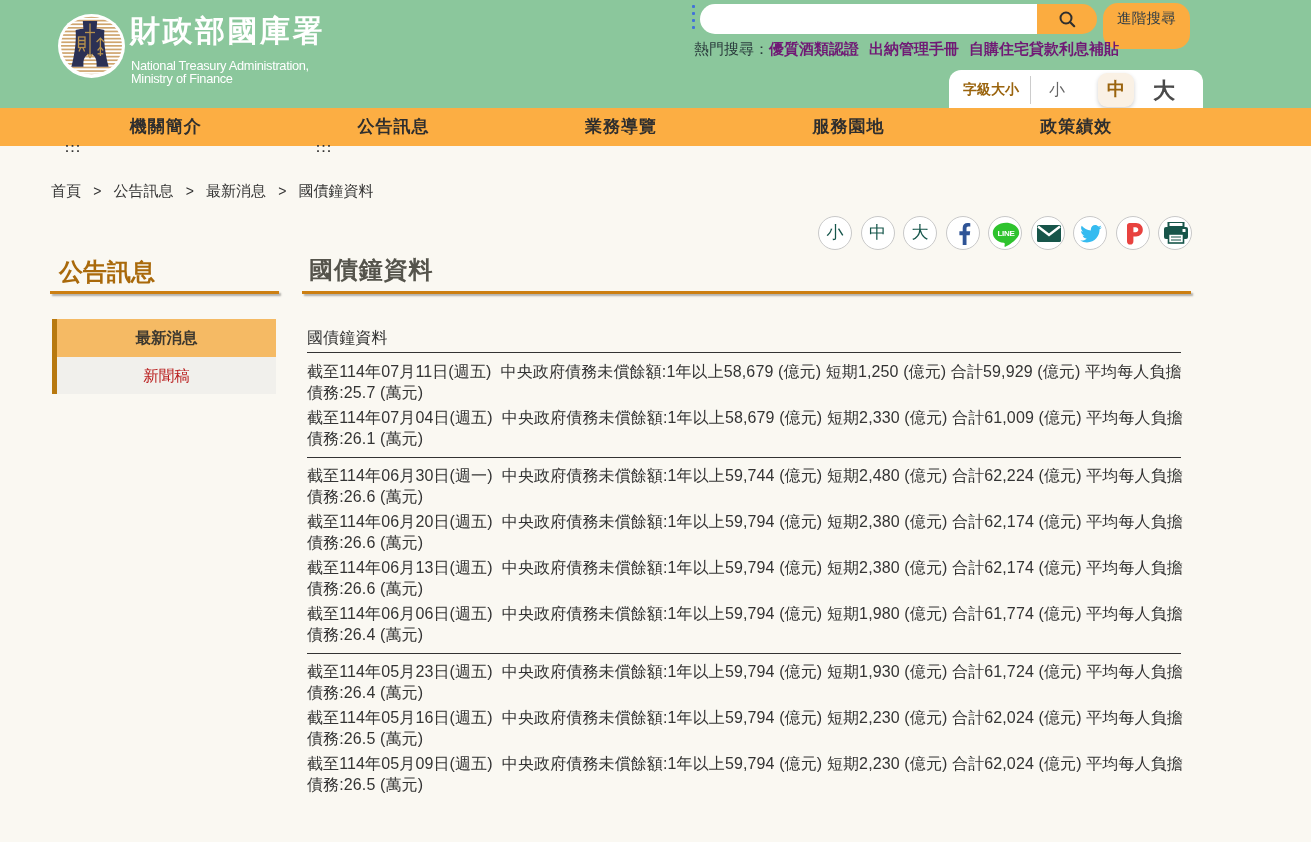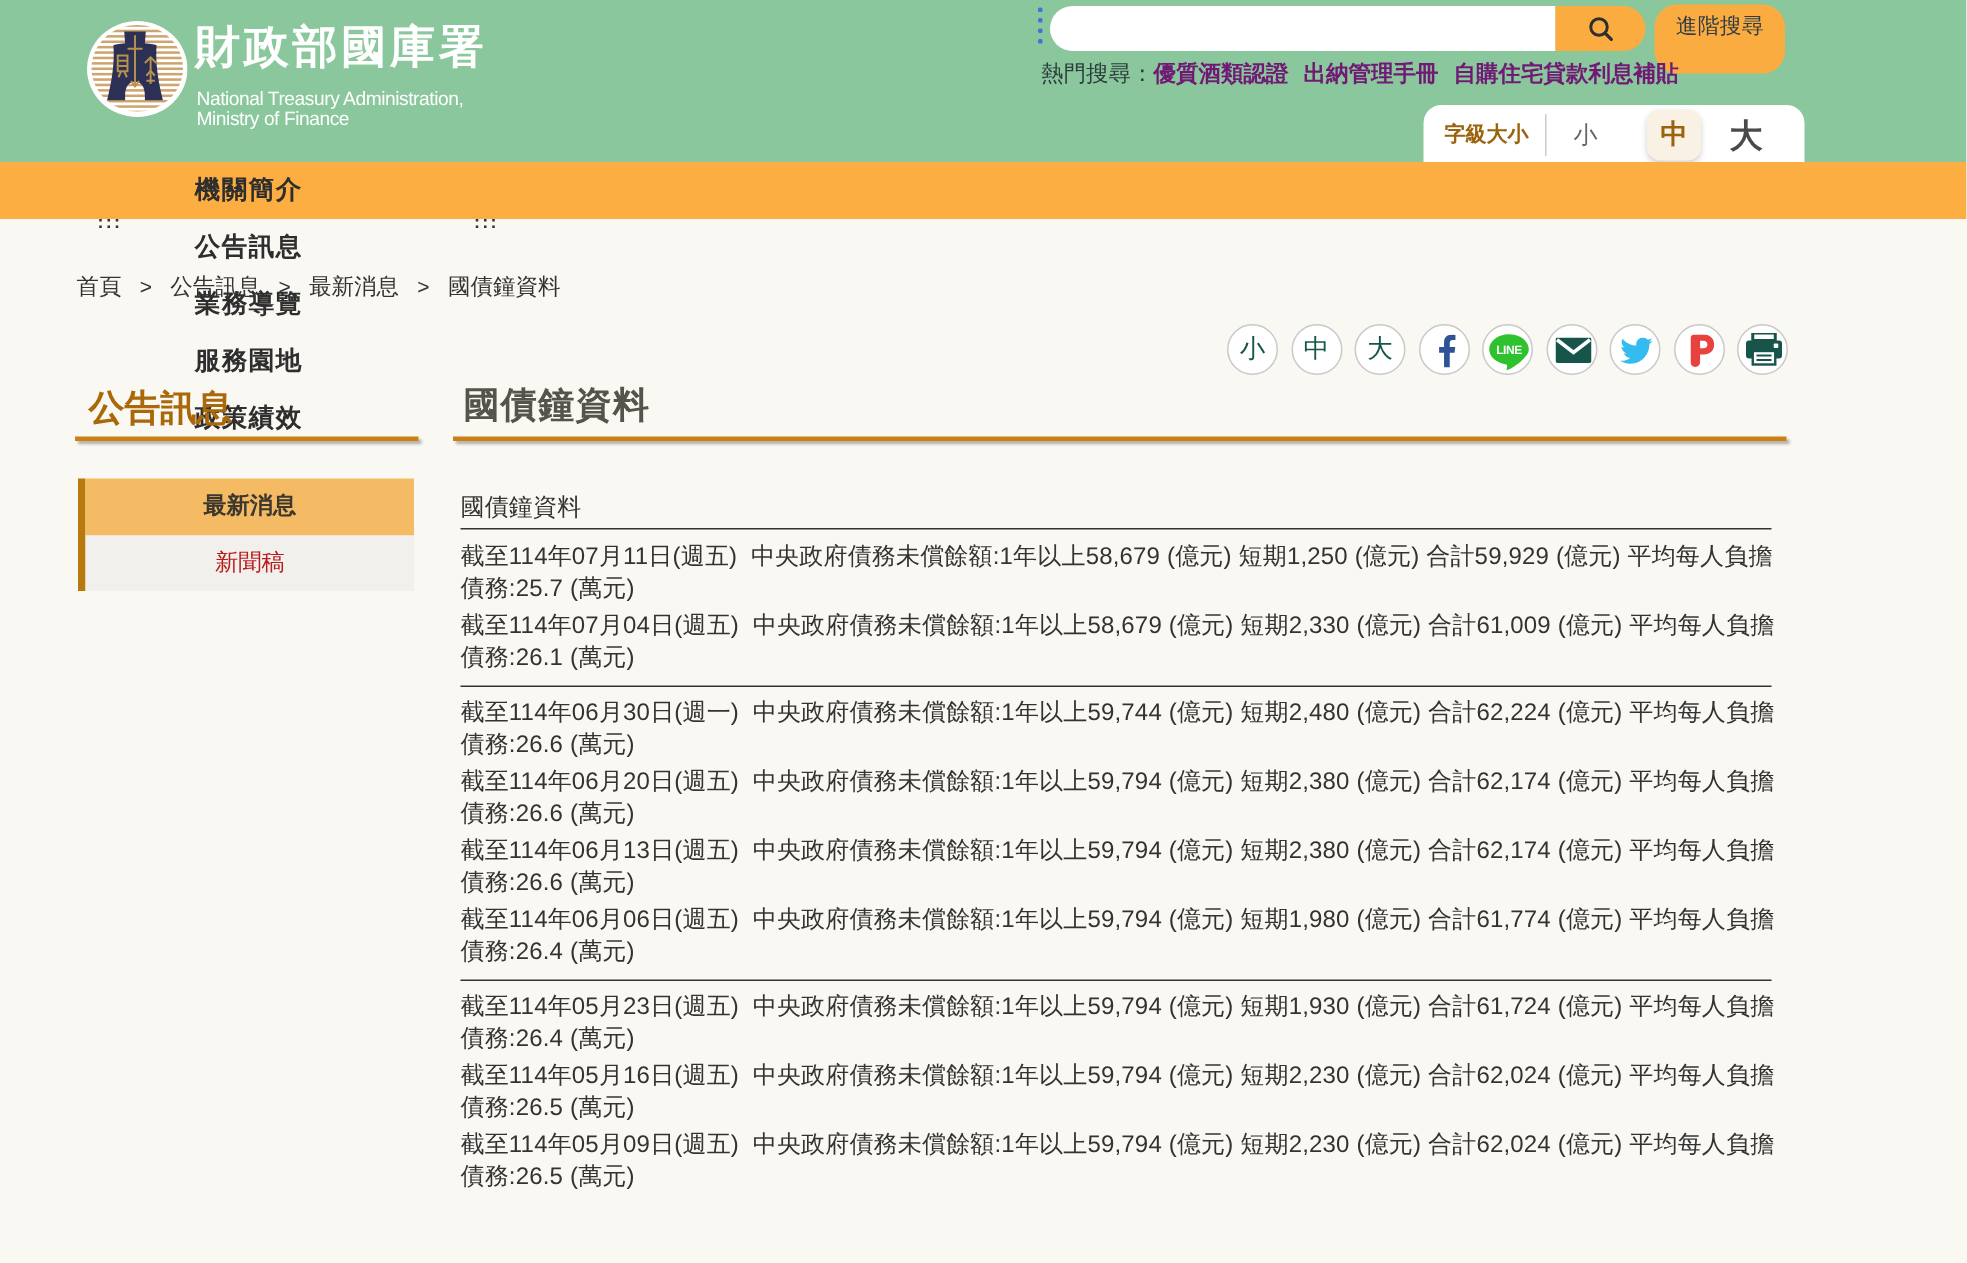--- a/index.html
+++ b/index.html
@@ -19,21 +19,21 @@
 .adv-btn { position:absolute; left:1103px; top:3px; width:87px; height:46px; background:#FBAC40; border-radius:15px; color:#2f3c46; font-size:14.5px; text-align:center; line-height:30px; letter-spacing:0.2px; }
 .hotsearch { position:absolute; left:694px; top:40px; font-size:15px; color:#2b3d3d; }
 .hotsearch a { color:#701a75; text-decoration:none; margin-right:10px;font-weight:bold; }
 .fontbox { position:absolute; left:937px; top:70px; width:254px; height:38px; background:#fff; border-radius:12px 12px 0 0;margin-left:12px; }
 .fontbox .label { position:absolute; left:14px; top:11px; color:#9A640E; font-size:14px; font-weight:bold; }
 .fontbox .sep { position:absolute; left:81px; top:6px; width:1px; height:28px; background:#ccc; }
 .fontbox .s-small { position:absolute; left:100px; top:10px; color:#666; font-size:16px; }
 .fontbox .s-mid { position:absolute; left:149px; top:3px; width:36px; height:34px; background:#FAF1E5; border-radius:9px; color:#9A640E; font-size:18px; font-weight:bold; text-align:center; line-height:33px; box-shadow:0 2px 4px rgba(0,0,0,0.18); }
 .fontbox .s-big { position:absolute; left:204px; top:6px; color:#4a4a4a; font-size:22px; font-weight:bold; }
 .nav { position:absolute; top:108px; left:0; width:1311px; height:38px; background:#FCAE43; }
-.nav ul { list-style:none; display:flex; width:1138px; margin-left:52px;flex-direction:column; }
+.nav ul { list-style:none; display:flex; width:1138px; margin-left:52px; }
 .nav li { width:227.6px; text-align:center; font-size:17px; font-weight:bold; color:#2e2e2e; line-height:38px; letter-spacing:1px; }
 .acc1 { position:absolute; left:65px; top:141px; font-size:12px; font-weight:bold; color:#333; letter-spacing:1.5px; }
 .acc2 { position:absolute; left:316px; top:141px; font-size:12px; font-weight:bold; color:#333; letter-spacing:1.5px; }
 .breadcrumb { position:absolute; left:51px; top:182px; font-size:15px; color:#333; }
 .breadcrumb span.gt { color:#333; margin:0 8px; font-size:14px; }
 .share { position:absolute; left:818px; top:216px; display:flex; }
 .share .c { width:34px; height:34px; border-radius:50%; background:#fff; border:1px solid #c9c9c9; margin-left:8.5px; position:relative; text-align:center; }
 .share .c:first-child { margin-left:0; }
 .share .c .zh { font-size:17px; color:#15554A; line-height:32px; display:block; }
 .share .c svg { position:absolute; }

